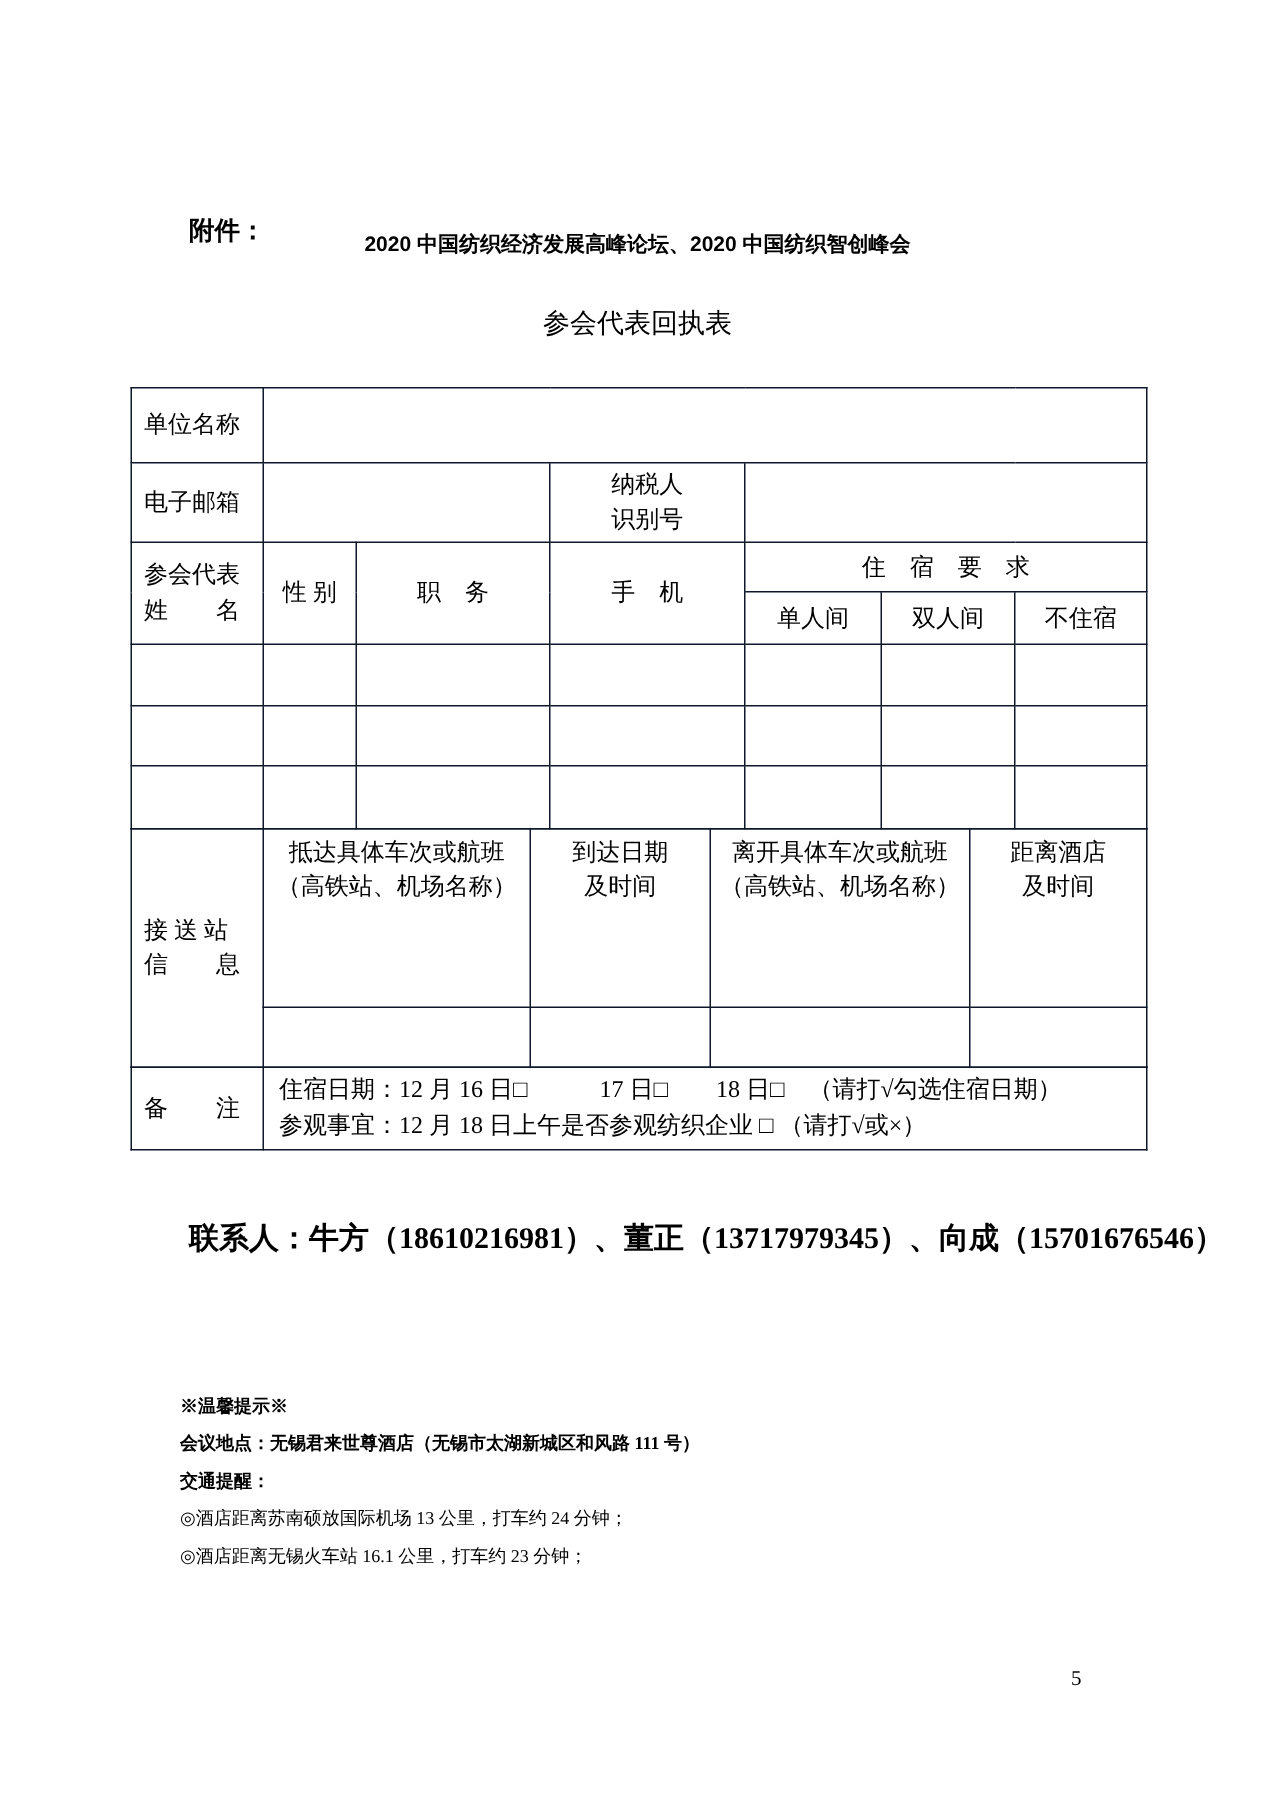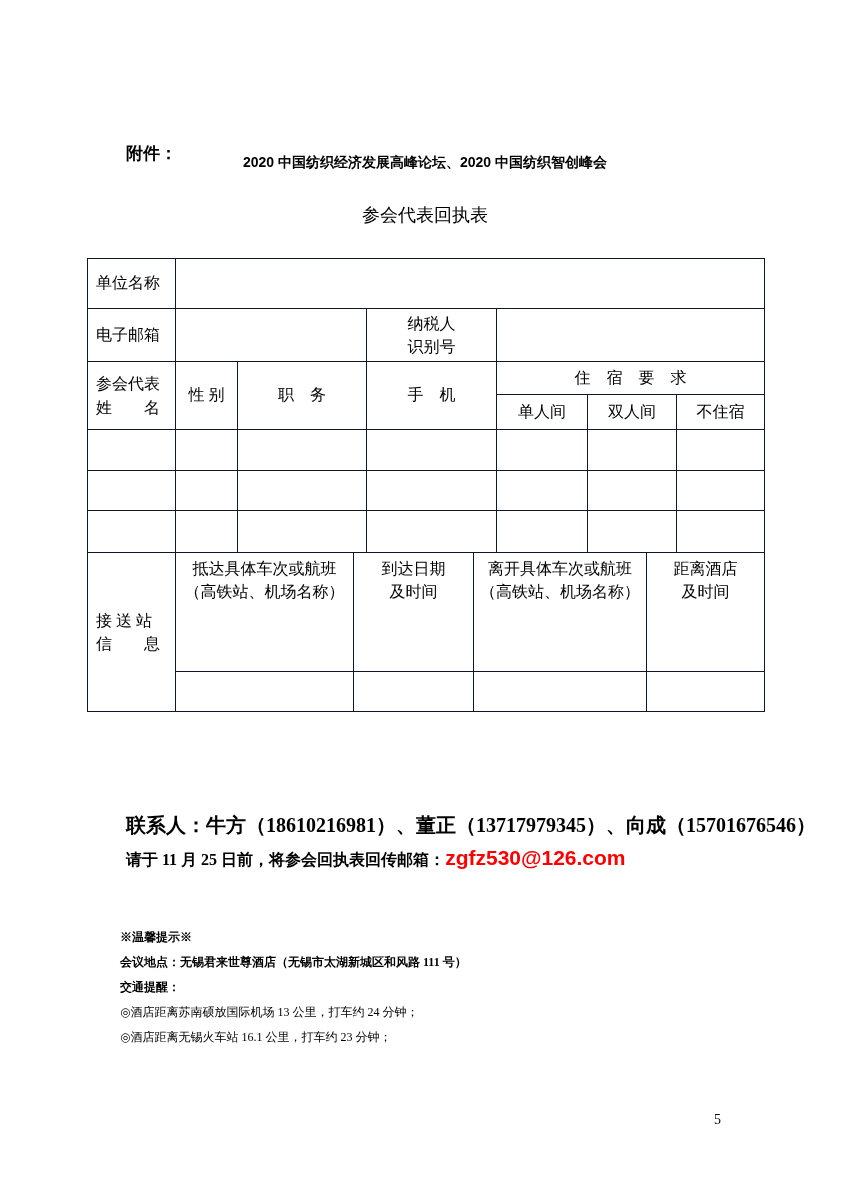--- a/index.html
+++ b/index.html
@@ -177,27 +177,39 @@
       </tr>
       <tr class="rowB2">
         <td></td>
         <td></td>
         <td></td>
         <td></td>
       </tr>
     </tbody>
       </table>
 
+    <table class="tbl">
+      <colgroup>
+          <col style="width:88px">
+          <col style="width:589px">
+        </colgroup>
+      <tbody>
+          <tr class="rowC1">
+        <td class="lbl">备　　注</td>
+        <td class="remarks-cell">
+          <div class="remarks-line">住宿日期：12 月 16 日□　　　17 日□　　18 日□　（请打√勾选住宿日期）</div>
+          <div class="remarks-line">参观事宜：12 月 18 日上午是否参观纺织企业 □ （请打√或×）</div>
+        </td>
+      </tr>
+    </tbody>
+      </table>
   </div>
 
   <div class="contact1">联系人：牛方（18610216981）、董正（13717979345）、向成（15701676546）</div>
 
-  <div class="contact2">
-    <span>请于 11 月 25 日前，将参会回执表回传邮箱：</span><span class="email-link">zgfz530@126.com</span>
-  </div>
 
   <div class="tips">
     <div class="bold">※温馨提示※</div>
     <div class="bold">会议地点：无锡君来世尊酒店（无锡市太湖新城区和风路 111 号）</div>
     <div class="bold">交通提醒：</div>
     <div>◎酒店距离苏南硕放国际机场 13 公里，打车约 24 分钟；</div>
     <div>◎酒店距离无锡火车站 16.1 公里，打车约 23 分钟；</div>
   </div>
 
   <div class="page-number">5</div>

